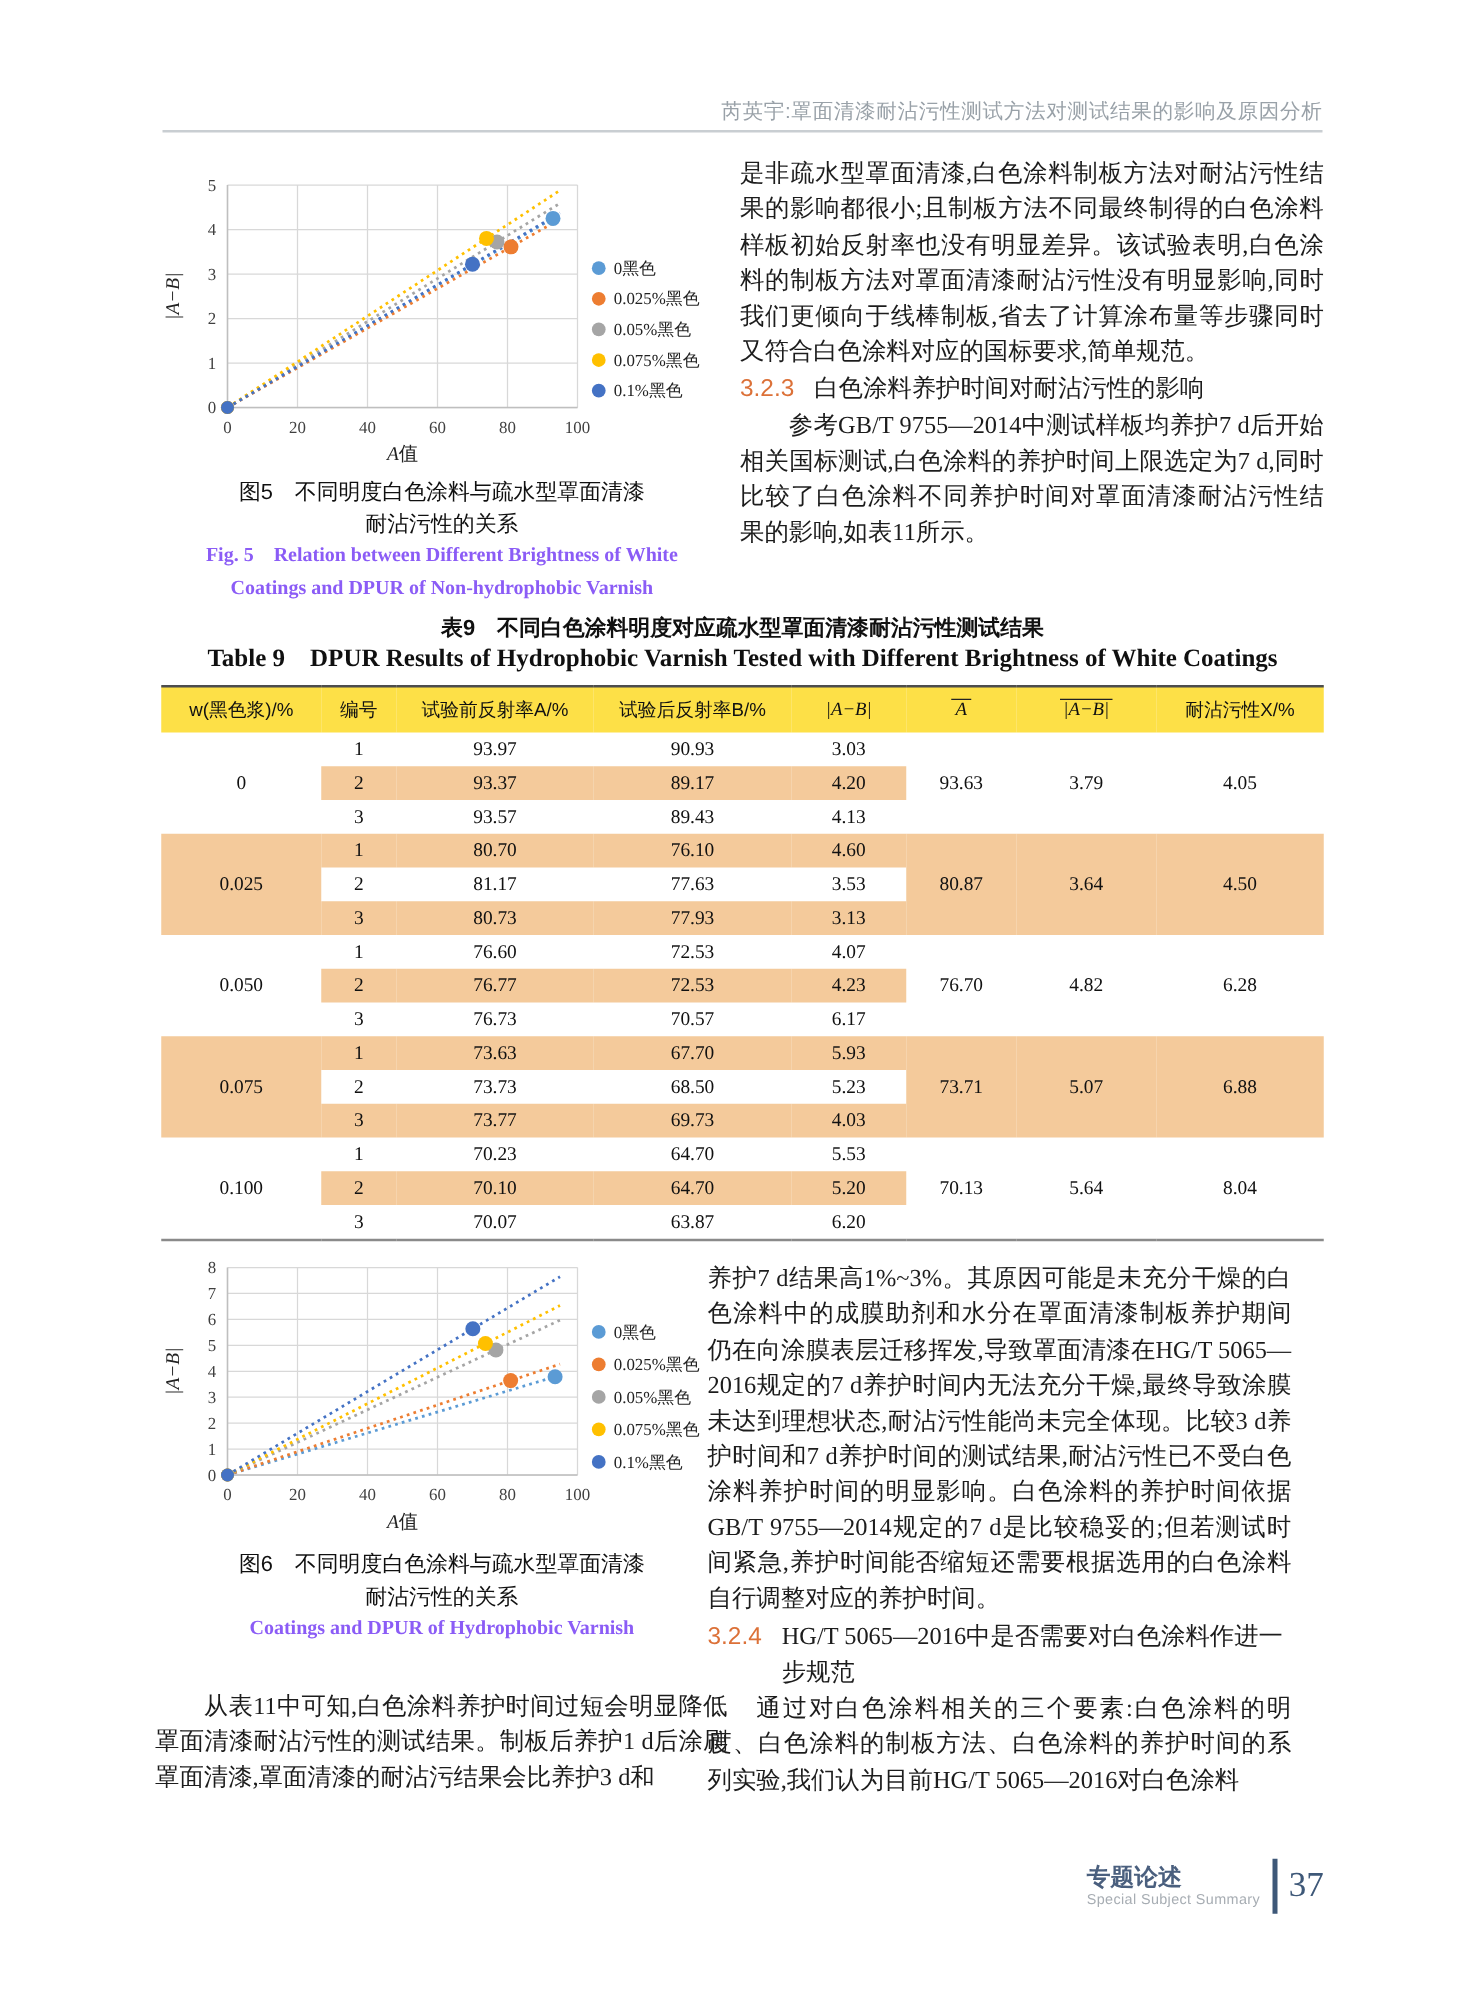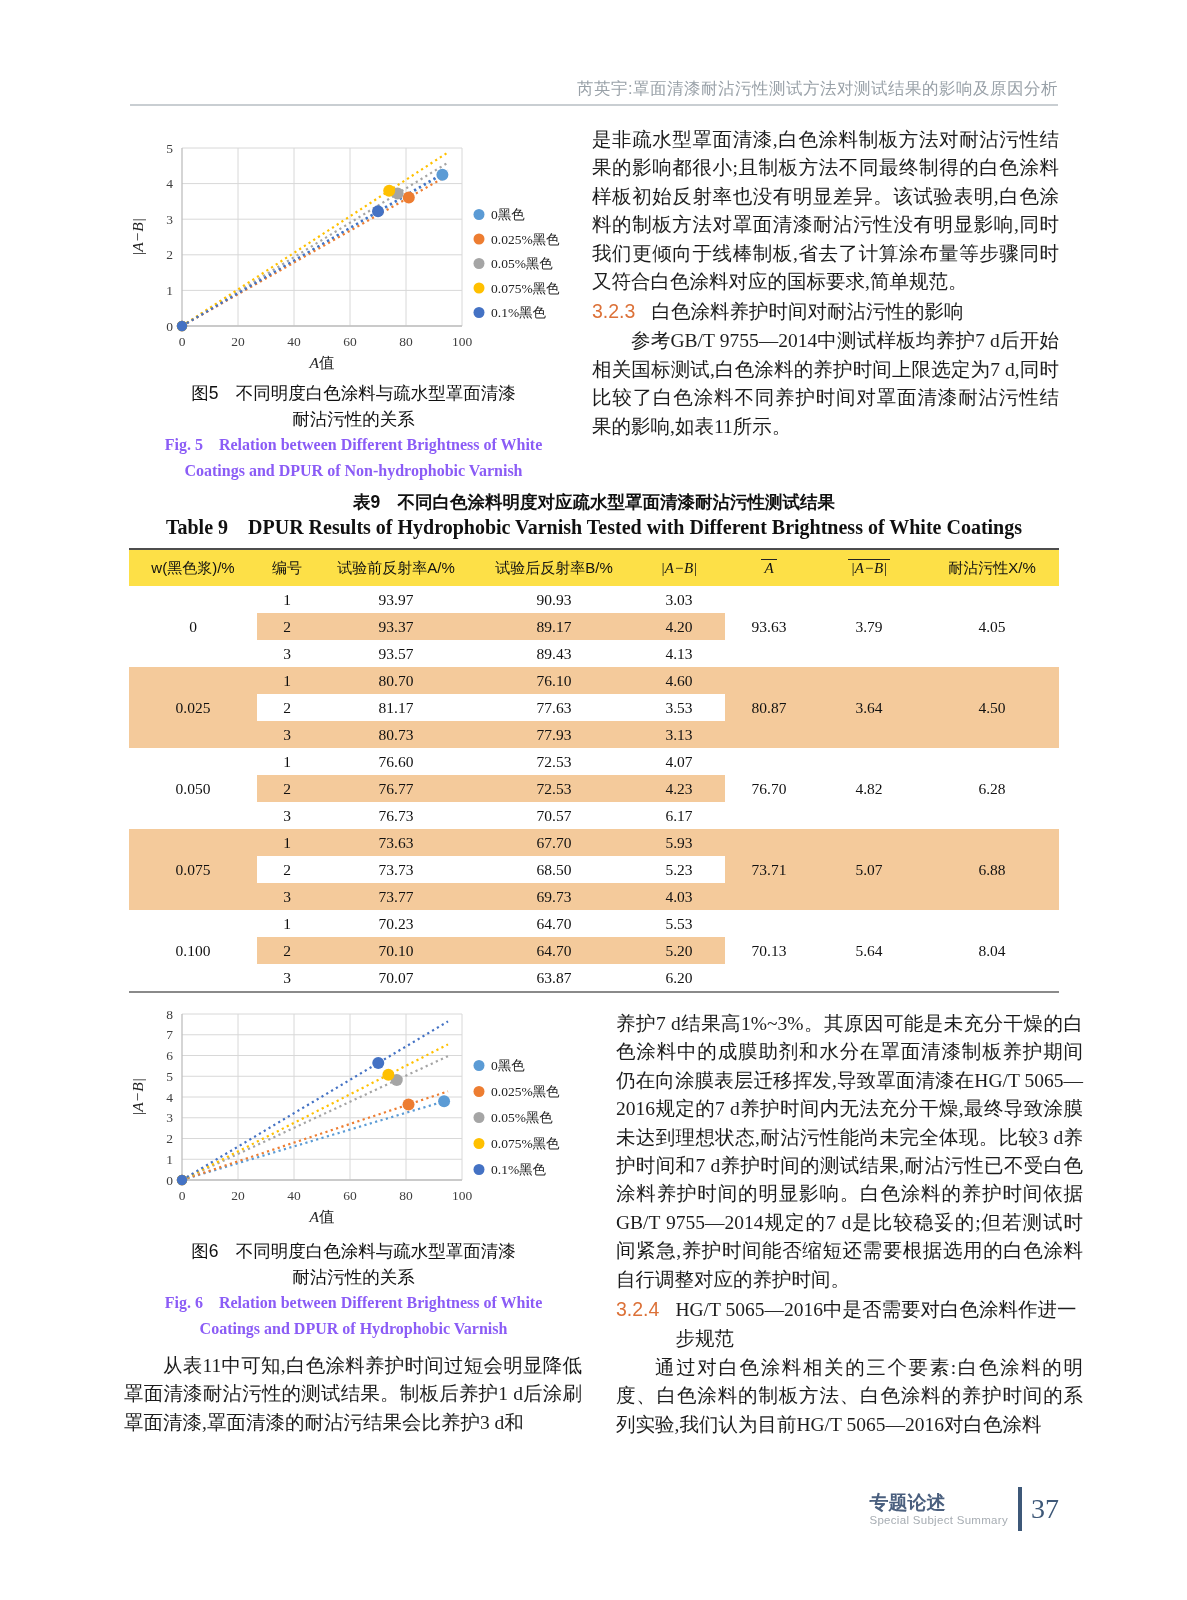--- a/index.html
+++ b/index.html
@@ -20,21 +20,21 @@
   .cap-block{position:absolute;left:130px;width:447px;text-align:center;}
   #fig5-cap{top:380px;}
   #fig6-cap{top:1238px;}
   .cap-zh{font-family:"Liberation Sans","DejaVu Sans",sans-serif;font-weight:normal;font-size:17.5px;line-height:26px;color:#101010;}
   .cap-en{font-family:"Liberation Serif","DejaVu Serif",serif;font-weight:bold;font-size:16px;line-height:26px;color:#8b5cf6;}
   
   .para{font-size:19.5px;line-height:28.4px;text-align:justify;}
   .indent{text-indent:2em;}
   .col{position:absolute;}
   #rc-top{left:592px;top:126px;width:467px;}
-  #rc-bottom{left:616px;top:1010px;width:467px;}
+  #rc-bottom{left:566px;top:1010px;width:467px;}
   #lc-bottom{left:124px;top:1352px;width:458px;}
   .sec-head{display:flex;font-size:19.5px;line-height:29px;margin:1px 0 1px 0;}
   .sec-num{color:#dc7138;font-family:"Liberation Sans","DejaVu Sans",sans-serif;margin-right:16px;flex:0 0 auto;}
   .sec-title{flex:1 1 auto;text-align:left;}
   
   .table-sec{position:absolute;left:129px;top:490px;width:930px;}
   .tbl-zh{font-family:"Liberation Sans","DejaVu Sans",sans-serif;font-weight:bold;font-size:17.5px;line-height:24px;text-align:center;color:#101010;}
   .tbl-en{font-family:"Liberation Serif","DejaVu Serif",serif;font-weight:bold;font-size:20px;line-height:26px;text-align:center;color:#101010;}
   table.t9{border-collapse:collapse;width:930px;margin-top:8px;
         border-top:2.2px solid #4d4d4d;border-bottom:2px solid #8a8a8a;
@@ -329,21 +329,20 @@
       <text x="364" y="120" class="legtext">0.05%黑色</text>
       <circle cx="352" cy="141.5" r="5.5" fill="#FFC000"></circle>
       <text x="364" y="146" class="legtext">0.075%黑色</text>
       <circle cx="352" cy="167.5" r="5.5" fill="#4472C4"></circle>
       <text x="364" y="172" class="legtext">0.1%黑色</text>
     </svg>
 
   <div id="fig6-cap" class="cap-block">
     <div class="cap-zh">图6　不同明度白色涂料与疏水型罩面清漆</div>
     <div class="cap-zh">耐沾污性的关系</div>
-    <div class="cap-en">Fig. 6　Relation between Different Brightness of White</div>
     <div class="cap-en">Coatings and DPUR of Hydrophobic Varnish</div>
   </div>
 
   <div id="lc-bottom" class="col">
     <p class="para indent" style="margin:0;">从表11中可知,白色涂料养护时间过短会明显降低罩面清漆耐沾污性的测试结果。制板后养护1 d后涂刷罩面清漆,罩面清漆的耐沾污结果会比养护3 d和</p>
   </div>
 
   <div id="rc-bottom" class="col">
     <p class="para" style="margin:0;">养护7 d结果高1%~3%。其原因可能是未充分干燥的白色涂料中的成膜助剂和水分在罩面清漆制板养护期间仍在向涂膜表层迁移挥发,导致罩面清漆在HG/T 5065—2016规定的7 d养护时间内无法充分干燥,最终导致涂膜未达到理想状态,耐沾污性能尚未完全体现。比较3 d养护时间和7 d养护时间的测试结果,耐沾污性已不受白色涂料养护时间的明显影响。白色涂料的养护时间依据GB/T 9755—2014规定的7 d是比较稳妥的;但若测试时间紧急,养护时间能否缩短还需要根据选用的白色涂料自行调整对应的养护时间。</p>
     <div class="sec-head">

